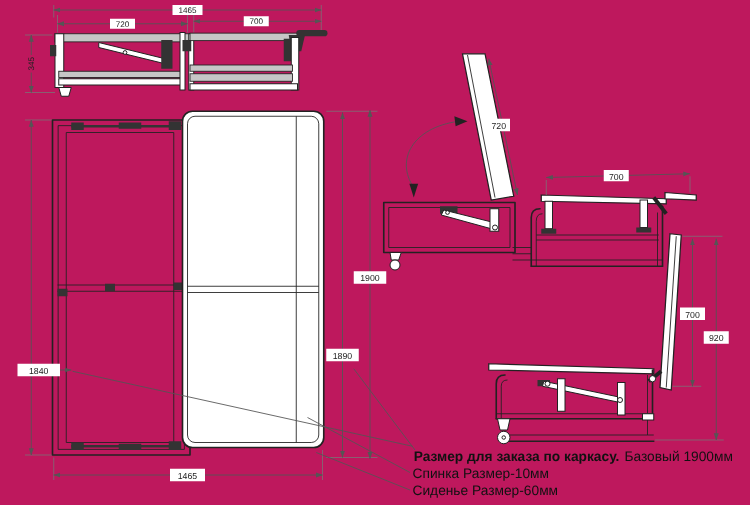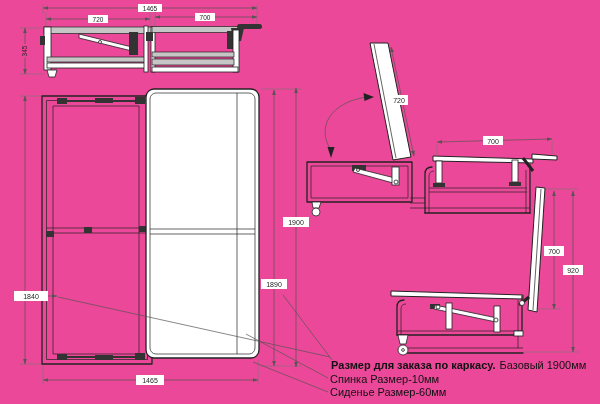--- a/index.html
+++ b/index.html
@@ -1,16 +1,16 @@
 <!DOCTYPE html>
 <html><head>
 <meta charset="utf-8">
 <style>
   html,body{margin:0;padding:0;background:#fff;}
-  #stage{position:relative;width:600px;height:404px;background:#ec4899;overflow:hidden;
+  #stage{position:relative;width:600px;height:404px;background:#be185d;overflow:hidden;
          font-family:"Liberation Sans",sans-serif;}
   svg{display:block;}
   .ln{fill:none;stroke:#222;stroke-width:1.3;stroke-linejoin:round;stroke-linecap:round;}
   .ln2{fill:none;stroke:#222;stroke-width:0.7;stroke-linejoin:round;}
   .wh{fill:#fff;stroke:#222;stroke-width:1;}
   .wh2{fill:#fff;stroke:#222;stroke-width:0.8;}
   .band{fill:#c6c6c6;stroke:#222;stroke-width:0.7;}
   .dark{fill:#333;stroke:none;}
   .dim{fill:none;stroke:#555;stroke-width:0.7;}
   .ext{fill:none;stroke:#777;stroke-width:0.6;}

